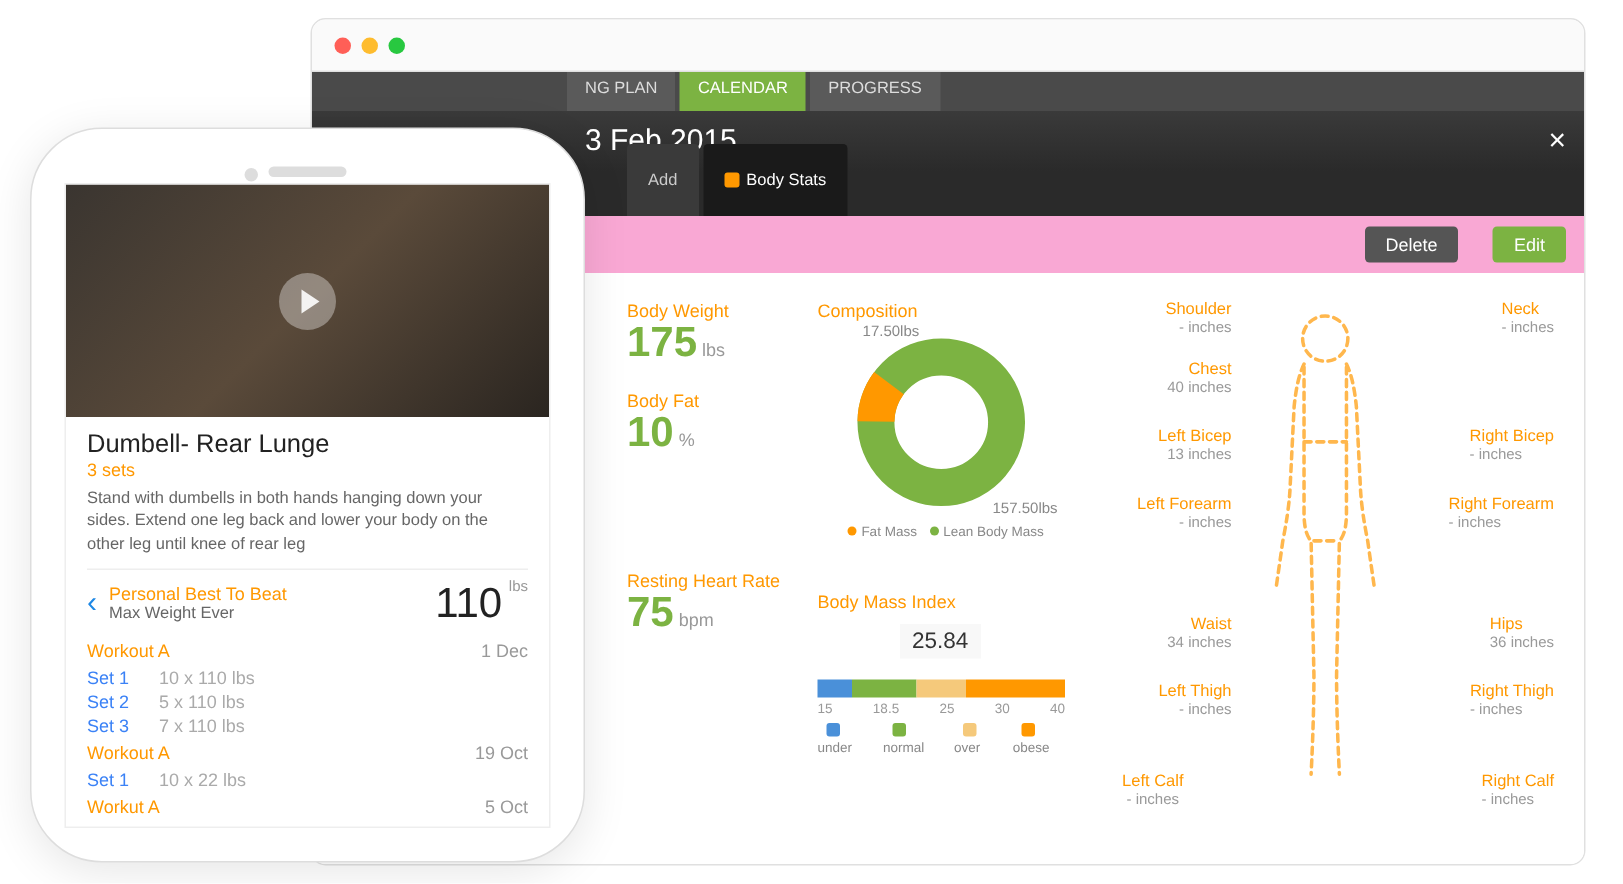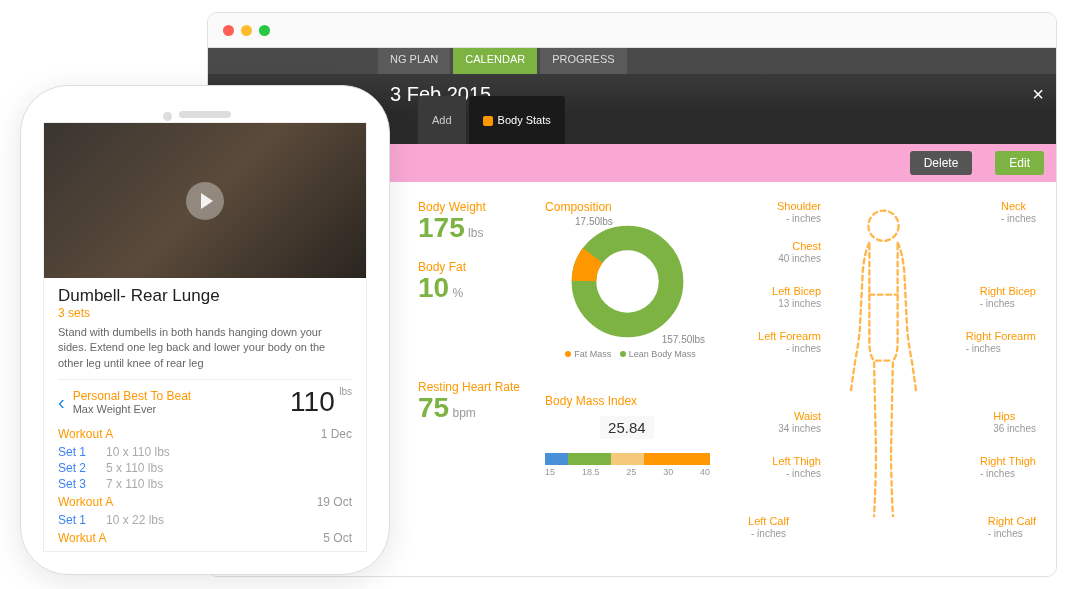--- a/index.html
+++ b/index.html
@@ -138,20 +138,26 @@
           <div class="bmi-seg" style="background:#f5c97b;width:20%"></div>
           <div class="bmi-seg" style="background:#ff9800;width:40%"></div>
         </div>
         <div class="bmi-ticks">
           <span>15</span>
           <span>18.5</span>
           <span>25</span>
           <span>30</span>
           <span>40</span>
         </div>
+        <div class="bmi-legend">
+          <span><span class="legend-dot" style="background:#4a90d9;border-radius:2px;width:9px;height:9px"></span><span>under</span></span>
+          <span><span class="legend-dot" style="background:#7cb342;border-radius:2px;width:9px;height:9px"></span><span>normal</span></span>
+          <span><span class="legend-dot" style="background:#f5c97b;border-radius:2px;width:9px;height:9px"></span><span>over</span></span>
+          <span><span class="legend-dot" style="background:#ff9800;border-radius:2px;width:9px;height:9px"></span><span>obese</span></span>
+        </div>
       </div>
     </div>
     <div class="measurements">
       <svg class="body-svg" viewBox="0 0 100 350">
         <g fill="none" stroke="#ffb74d" stroke-width="2.5" stroke-dasharray="5,4" stroke-linecap="round">
           <circle cx="50" cy="22" r="16"></circle>
           <path d="M35 40 Q30 50 28 70 L25 130 Q24 145 20 165 L15 200 M65 40 Q70 50 72 70 L75 130 Q76 145 80 165 L85 200"></path>
           <path d="M35 42 L35 145 Q35 160 40 165 L42 260 Q42 290 40 330 M65 42 L65 145 Q65 160 60 165 L58 260 Q58 290 60 330"></path>
           <path d="M42 165 L58 165 M35 95 L65 95"></path>
         </g>

